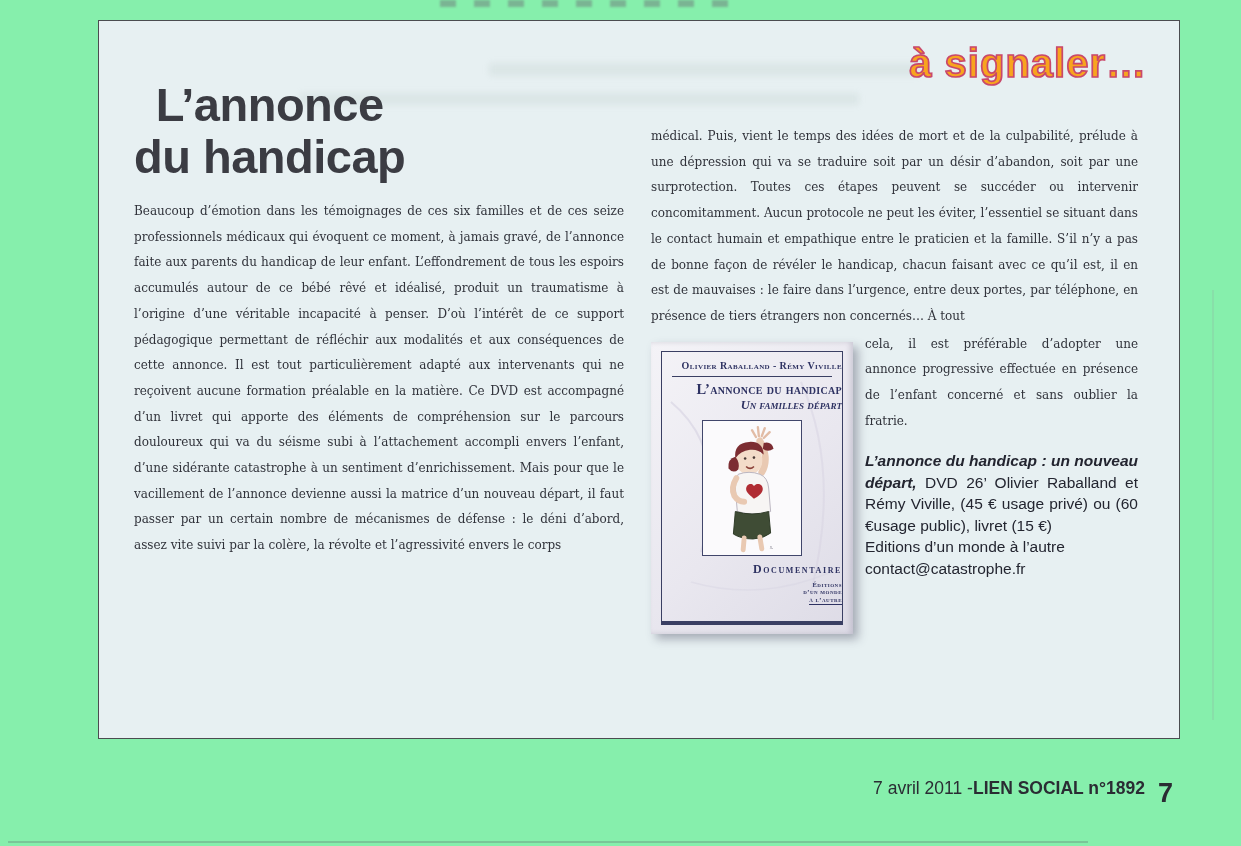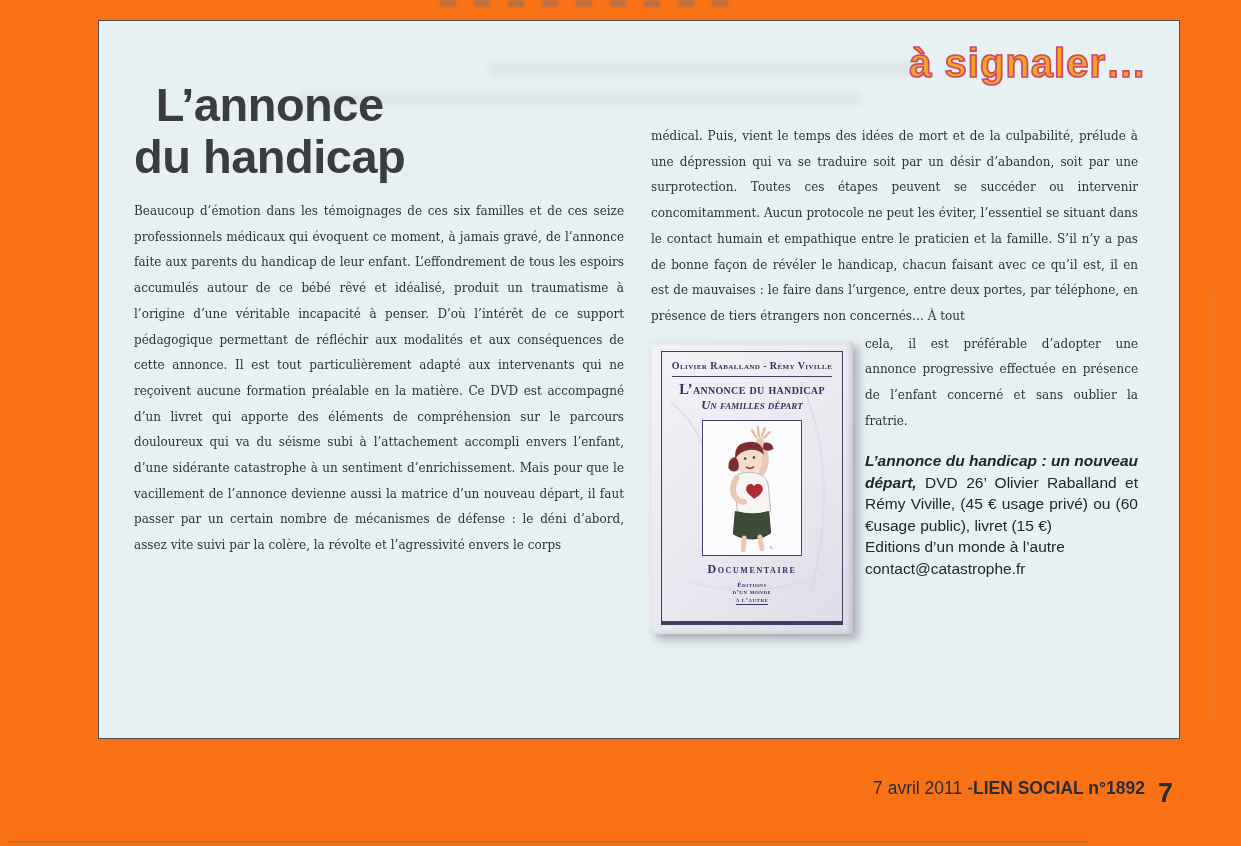--- a/index.html
+++ b/index.html
@@ -1,19 +1,19 @@
 <!DOCTYPE html>
 <html lang="fr"><head>
 <meta charset="utf-8">
 <style>
   * { margin:0; padding:0; box-sizing:border-box; }
   body { width:1241px; height:846px; overflow:hidden; }
   .page {
     position:relative; width:1241px; height:846px;
-    background:#f97316;
+    background:#86efac;
     font-family:"Liberation Sans", sans-serif;
   }
   
   .artifact-top {
     position:absolute; left:440px; top:0; width:300px; height:7px;
     background:repeating-linear-gradient(90deg, rgba(110,110,118,.45) 0 16px, transparent 16px 34px);
     filter:blur(1.2px);
   }
   .artifact-bottom {
     position:absolute; left:8px; bottom:3px; width:1080px; height:2px;
@@ -59,21 +59,21 @@
   .dvd-cover {
     flex:none; width:202px; height:292px; margin-top:10px;
     background:linear-gradient(135deg, #f4f3f7 0%, #e9e7ef 55%, #dddbe6 100%);
     box-shadow:5px 5px 9px rgba(60,60,85,.38), inset -3px 0 5px rgba(120,115,140,.25);
     padding:9px 10px; position:relative;
   }
   .cover-sketch { position:absolute; inset:0; width:100%; height:100%; }
   .cover-frame {
     position:relative; height:100%;
     border:1px solid #3a3f63; border-bottom-width:4px;
-    text-align:center; padding-top:8px;
+    text-align:right; padding-top:8px;
     font-family:"Liberation Serif", serif; color:#2e3262;
   }
   .cover-authors {
     font-size:10px; font-weight:700; font-variant:small-caps; letter-spacing:.4px;
   }
   .cover-rule { border:none; border-top:1px solid #3a3f63; margin:5px 10px 4px; }
   .cover-title {
     font-size:14.5px; font-weight:700; font-variant:small-caps; letter-spacing:.3px;
   }
   .cover-subtitle {

